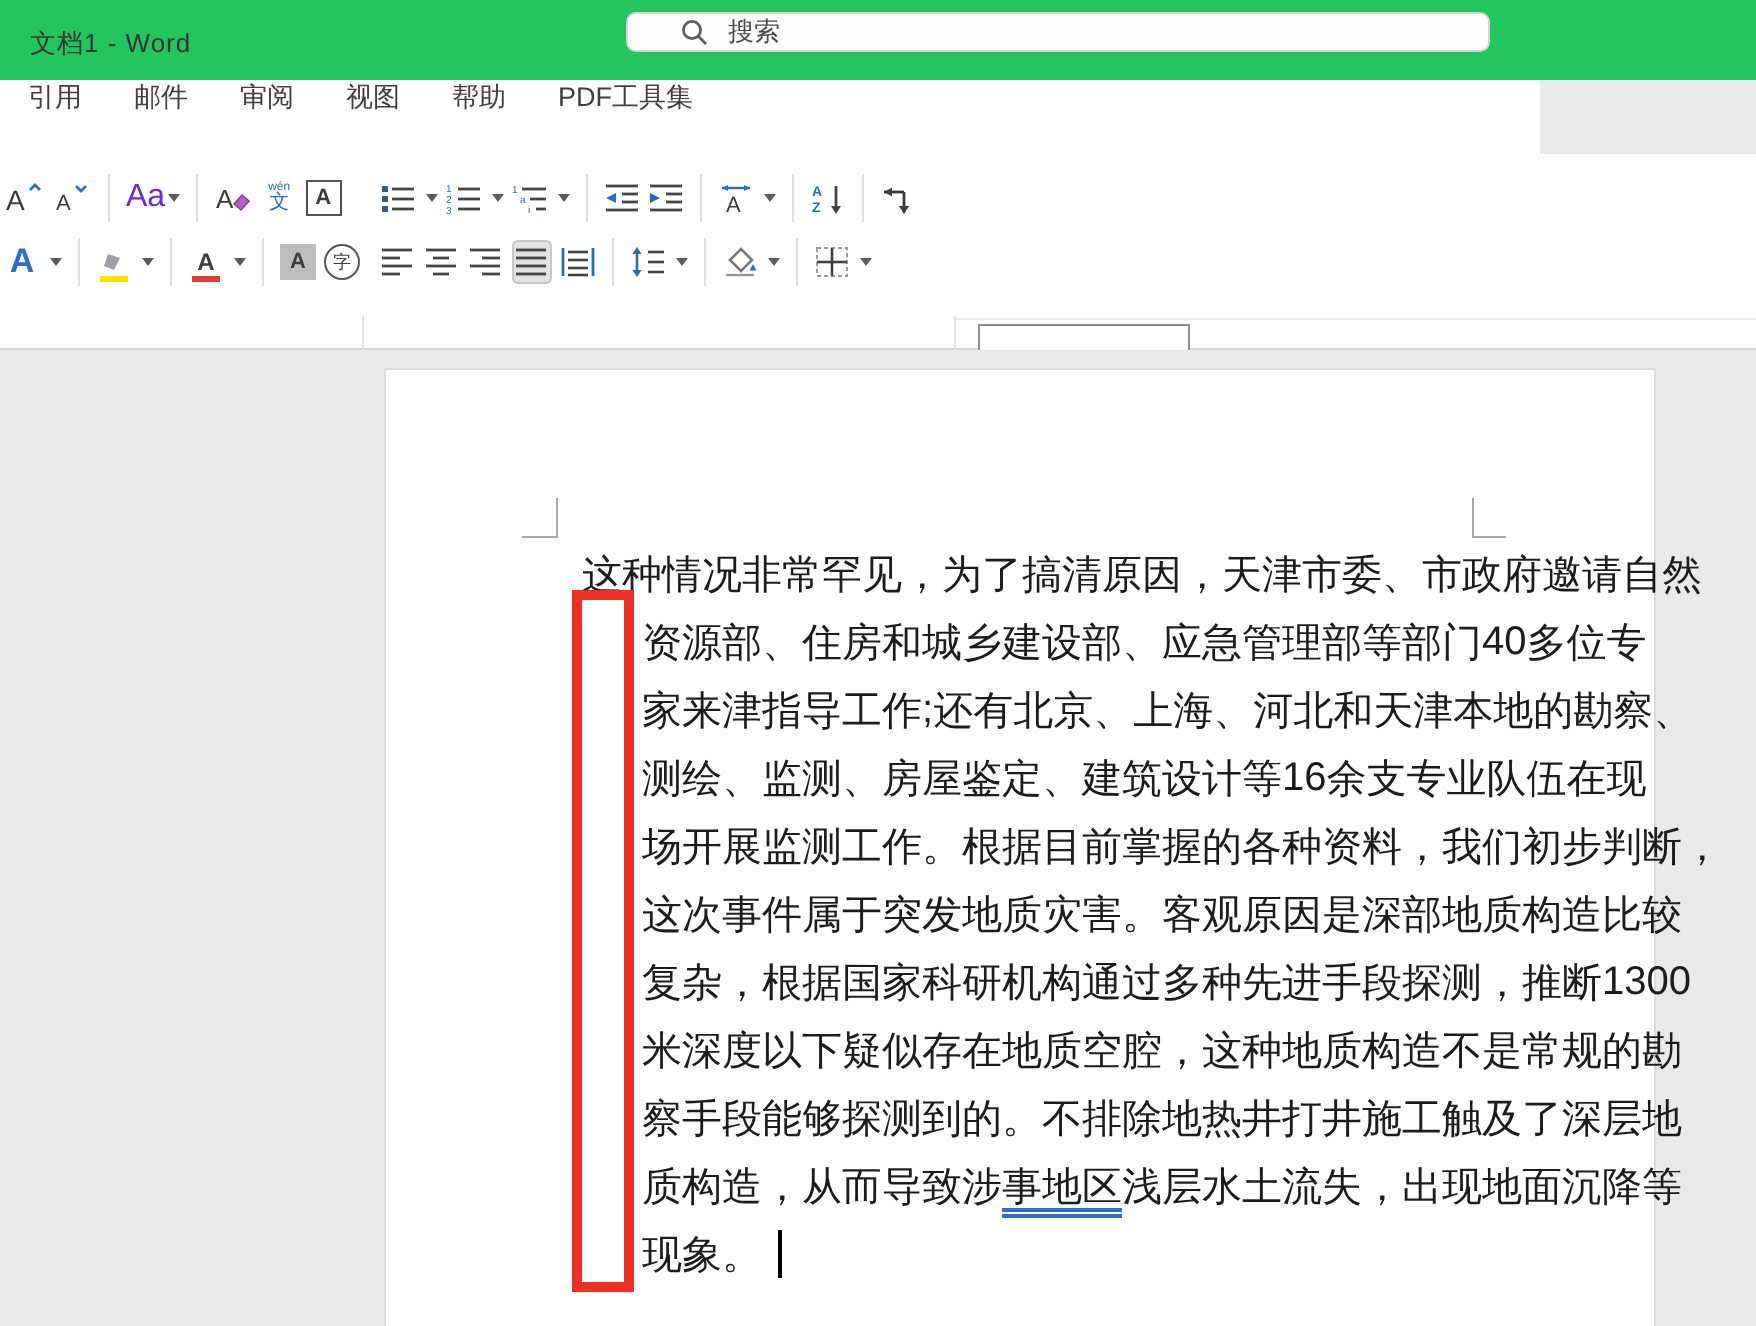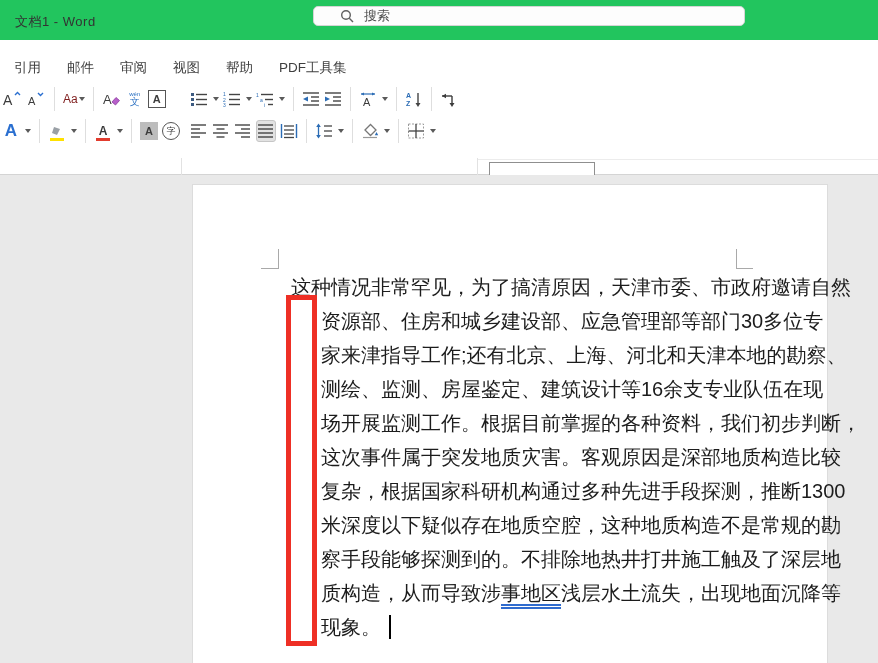--- a/index.html
+++ b/index.html
@@ -9,36 +9,36 @@
 
   
   .titlebar { position:absolute; left:0; top:0; width:878px; height:40px; background:#22c55e; }
   .doc-title { position:absolute; left:15px; top:13px; font-size:13px; color:#333; letter-spacing:.5px; }
   .searchbox { position:absolute; left:313px; top:6px; width:432px; height:20px; background:#fdfdfd;
                border:1px solid #d5d5d5; border-radius:5px; display:flex; align-items:center; }
   .searchbox .mag { margin-left:26px; }
   .searchbox .ph { margin-left:10px; font-size:13px; color:#4a4a4a; }
 
   
-  .menubar { position:absolute; left:0; top:40px; width:878px; height:37px; background:#fff;
-             display:flex; align-items:flex-end; padding-left:1px; }
+  .menubar { position:absolute; left:0; top:40px; width:770px; height:37px; background:#fff;
+             display:flex; align-items:flex-start; padding-left:1px; }
   .tab { font-size:13.5px; color:#3f3f3f; padding:0 13px; cursor:default; }
 
   
   .ribbon { position:absolute; left:0; top:77px; width:878px; height:98px; background:#fff;
             border-bottom:1px solid #d4d4d4; }
   .riconrow { position:absolute; display:flex; align-items:center; gap:4px; height:24px; }
   .ric { display:flex; align-items:center; justify-content:center; min-width:18px; height:22px; }
   .caret { width:0; height:0; border-left:3.5px solid transparent; border-right:3.5px solid transparent;
            border-top:4px solid #5a5a5a; margin-left:1px; }
   .vsep { width:1px; height:24px; background:#dedede; margin:0 4px; }
   .gsep { position:absolute; top:81px; width:1px; height:88px; background:#e2e2e2; }
   .glabel { position:absolute; top:157px; font-size:12px; color:#5a5a5a; text-align:center; width:60px; }
   .launcher { position:absolute; top:157px; }
-  .glyphA { font-size:12px; color:#7f1d1d; font-weight:bold; }
+  .glyphA { font-size:16px; color:#6d28d9; font-weight:bold; }
   .pinyin { display:flex; flex-direction:column; align-items:center; line-height:1; color:#2a70c2; }
   .pinyin .top { font-size:6px; } .pinyin .bot { font-size:10px; }
   .charborder { width:18px; height:18px; border:1px solid #555; display:flex; align-items:center;
                 justify-content:center; font-size:11px; color:#3c3c3c; font-weight:bold; }
   .fx-a { font-size:17px; font-weight:bold; color:#2a6fd0; }
   .colorbtn { display:flex; flex-direction:column; align-items:center; justify-content:flex-end; height:20px; }
   .colorbtn .bar { width:14px; height:3.5px; margin-top:1px; }
   .shadebox { width:18px; height:18px; background:#bdbdbd; display:flex; align-items:center;
               justify-content:center; font-size:11px; color:#3d3d3d; font-weight:bold; }
   .circlechar { width:18px; height:18px; border:1px solid #555; border-radius:50%; display:flex;
@@ -410,21 +410,21 @@
             <span>部</span>
             <span>、</span>
             <span>应</span>
             <span>急</span>
             <span>管</span>
             <span>理</span>
             <span>部</span>
             <span>等</span>
             <span>部</span>
             <span>门</span>
-            <span>30</span>
+            <span>40</span>
             <span>多</span>
             <span>位</span>
             <span>专</span>
           </div>
           <div class="line ind just">
             <span>家</span>
             <span>来</span>
             <span>津</span>
             <span>指</span>
             <span>导</span>

